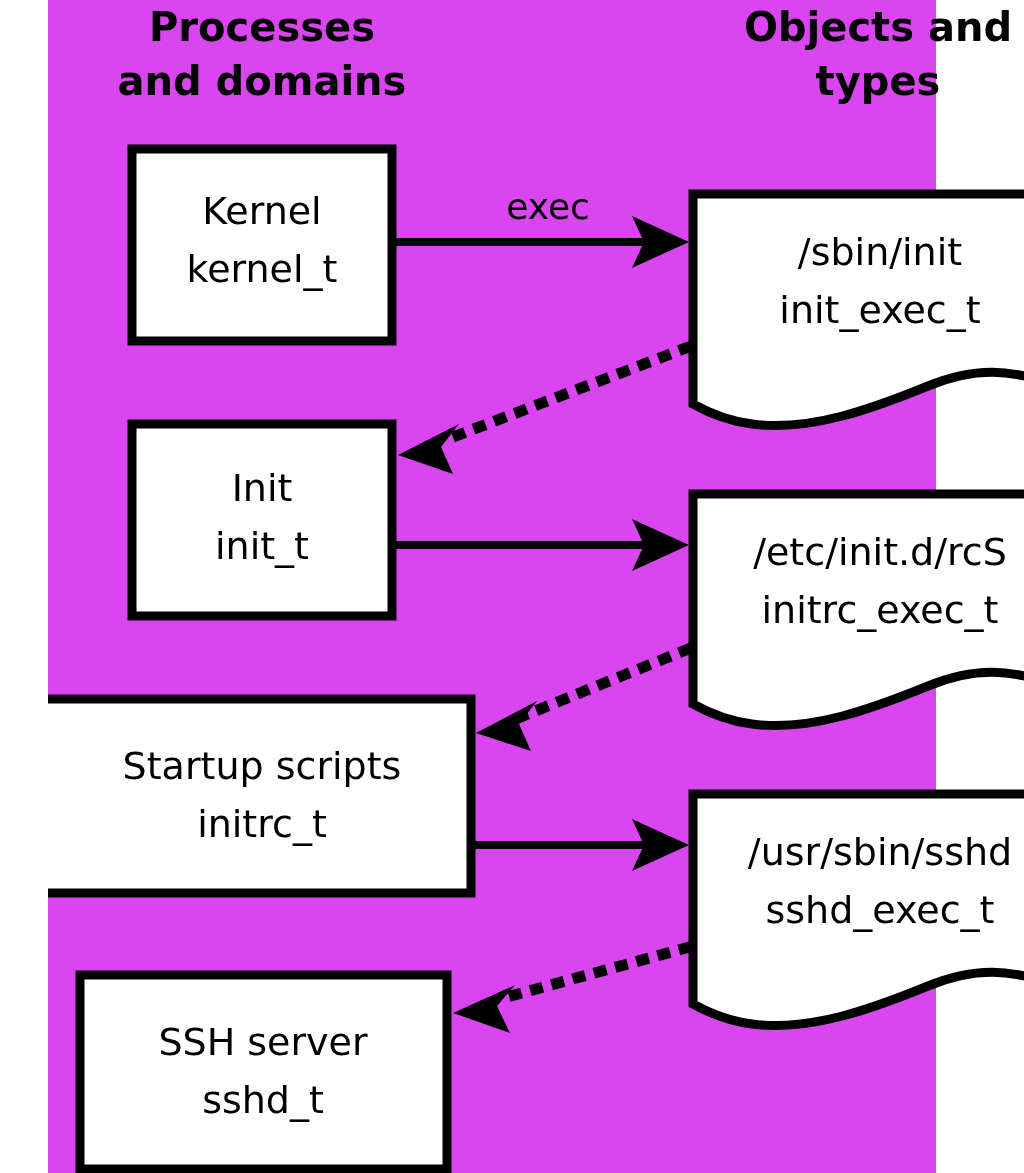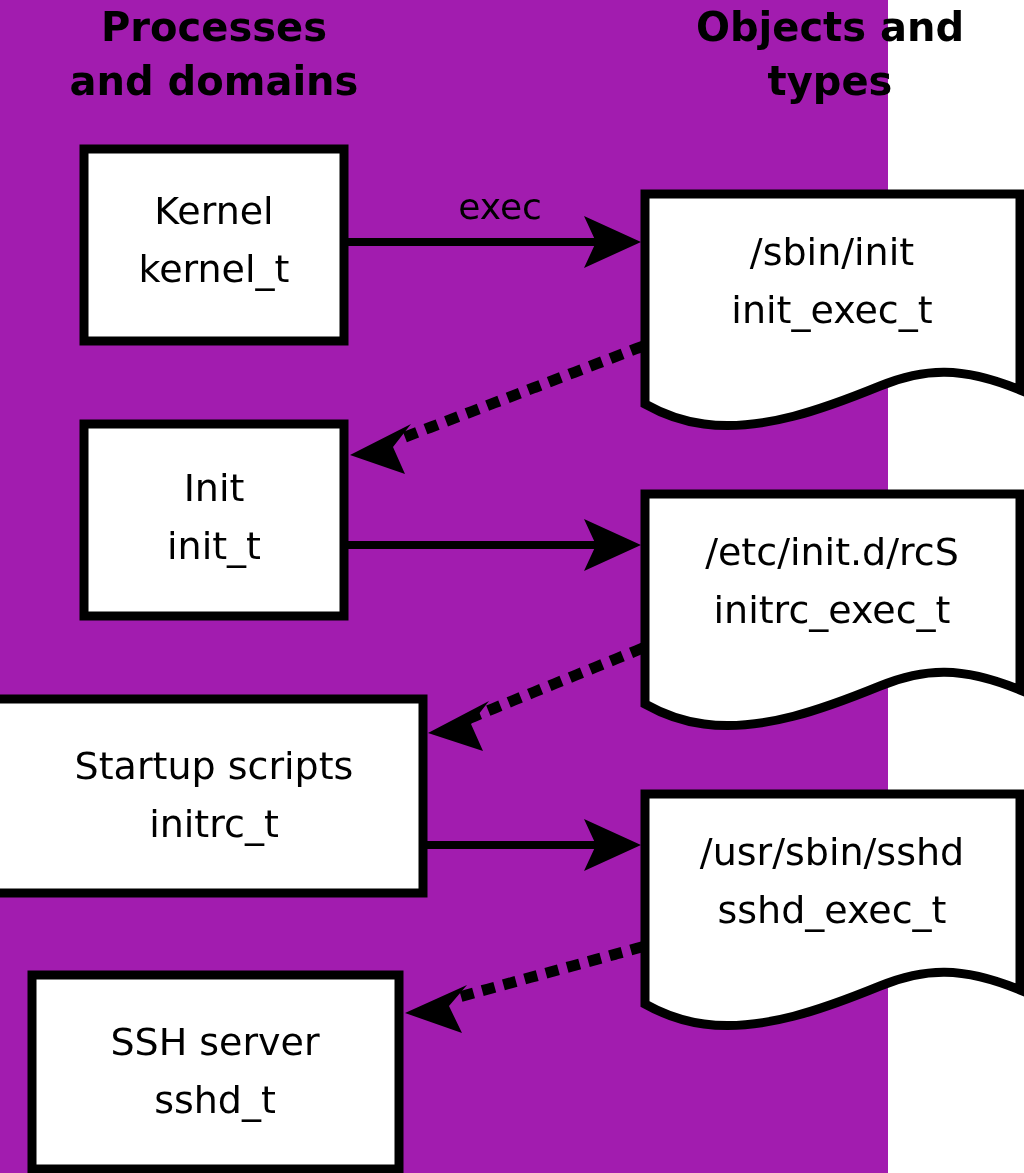--- a/index.html
+++ b/index.html
@@ -10,21 +10,22 @@
   body {
     width: 1024px;
     height: 1173px;
     font-family: "DejaVu Sans", sans-serif;
     overflow: hidden;
   }
   #diagram-root {
     position: relative;
     width: 888px;
     height: 1173px;
-    background: #a21caf;
+    background: #d946ef;
+    margin-left: 48px;
   }
   svg.diagram-svg {
     display: block;
     width: 1024px;
     height: 1173px;
   }
   .col-header {
     font-family: "DejaVu Sans", sans-serif;
     font-weight: bold;
     font-size: 40px;

